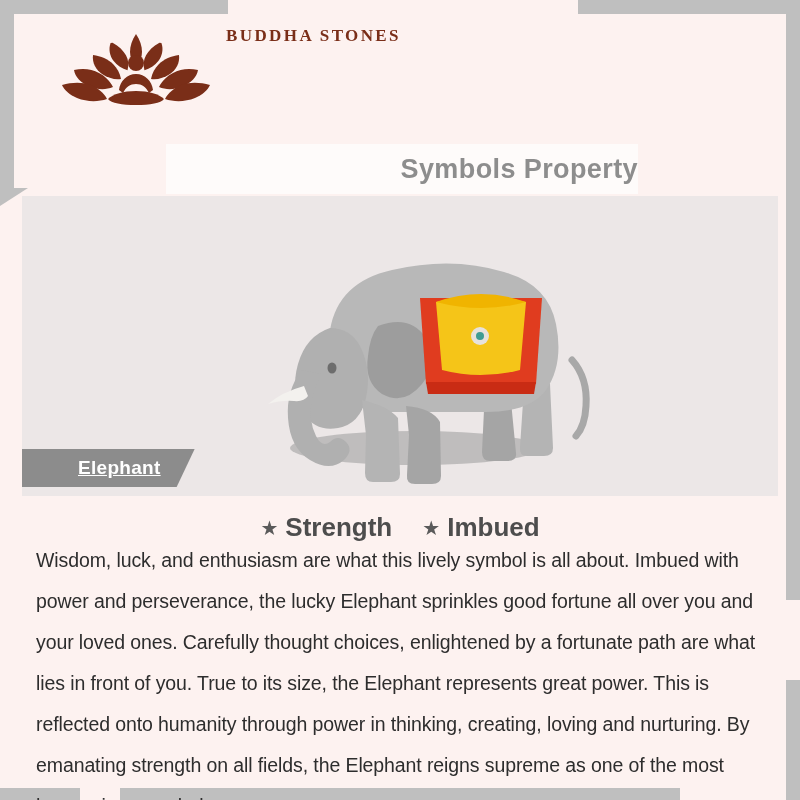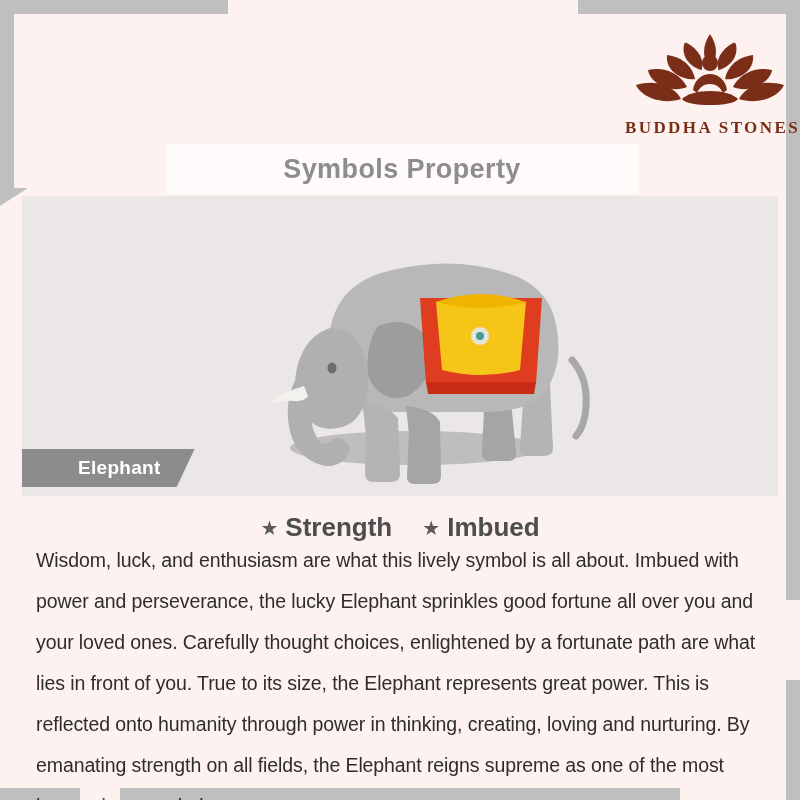--- a/index.html
+++ b/index.html
@@ -70,22 +70,23 @@
     left: 0; bottom: 0;
     width: 80px; height: 12px;
     background: #bfbfbf;
   }
 
   
   .logo-wrap {
     position: absolute;
     left: 0; right: 0; top: 22px;
     display: flex;
-    flex-direction: column;
-    align-items: flex-end;
+    flex-direction: row;
+    align-items: flex-start;
+    padding-left: 46px;
   }
   .logo-mark { width: 180px; height: 92px; display:block; }
   .brand-name {
     margin-top: 4px;
     font-size: 17px;
     letter-spacing: 2.4px;
     font-weight: bold;
     color: #7a2e18;
     font-family: "Liberation Serif", serif;
   }
@@ -93,21 +94,21 @@
   
   .title-banner {
     position: absolute;
     left: 166px;
     top: 144px;
     width: 472px;
     height: 50px;
     background: rgba(255,255,255,0.66);
     display: flex;
     align-items: center;
-    justify-content: center;
+    justify-content: flex-end;
   }
   .title-banner .title-text {
     font-size: 27px;
     font-weight: bold;
     color: #8d8d8d;
     letter-spacing: 0.4px;
   }
 
   
   .hero {
@@ -137,20 +138,21 @@
     display: flex;
     align-items: center;
     background: #8c8c8c;
     clip-path: polygon(0 0, 100% 0, calc(100% - 18px) 100%, 0 100%);
   }
   .label-tag .label-text {
     color: #ffffff;
     font-size: 19px;
     font-weight: bold;
     letter-spacing: 0.3px;
+    text-decoration: underline;
   }
 
   
   .attributes {
     position: absolute;
     left: 0; right: 0;
     top: 512px;
     display: flex;
     justify-content: center;
     gap: 30px;

